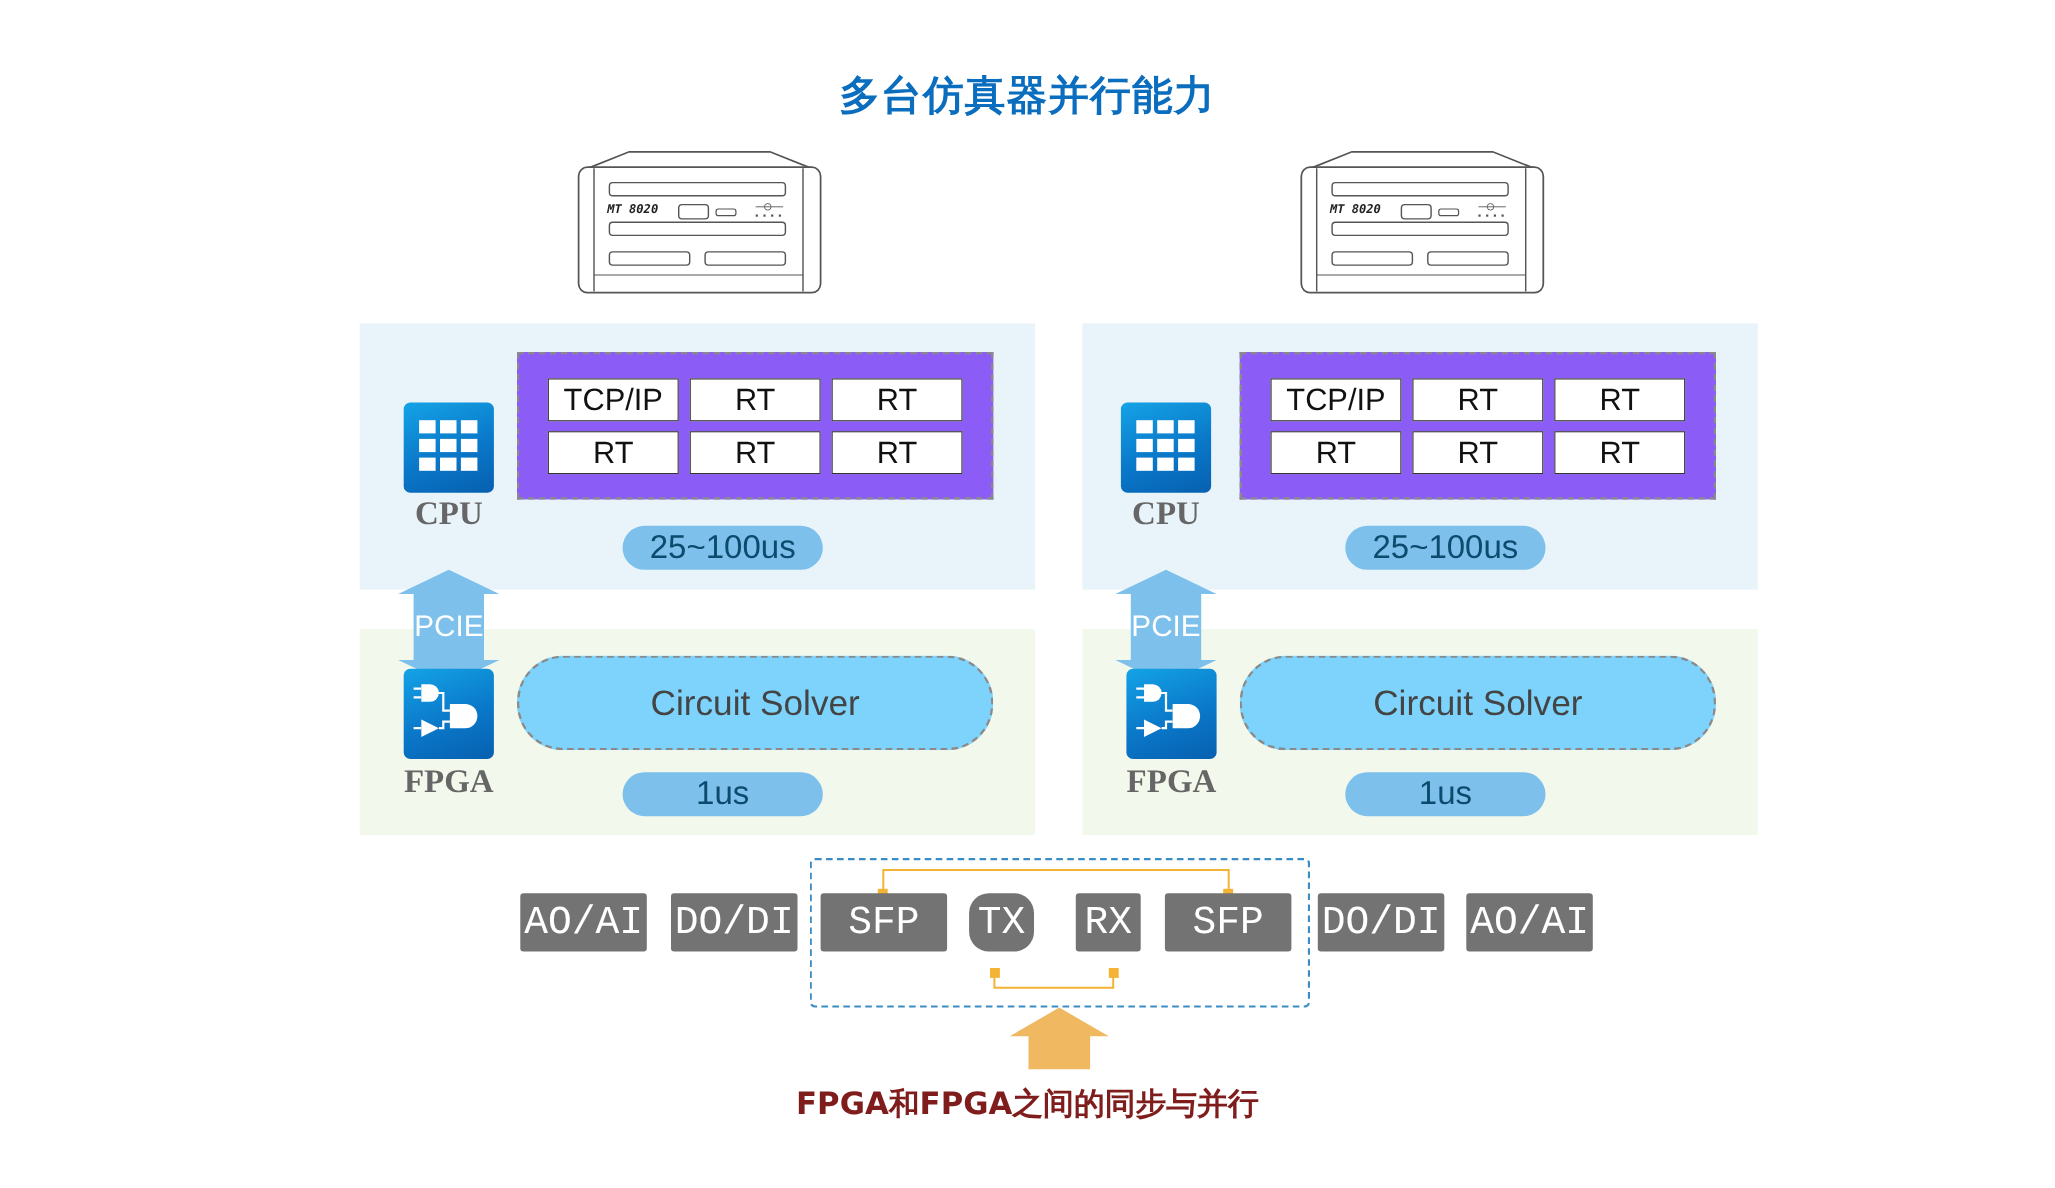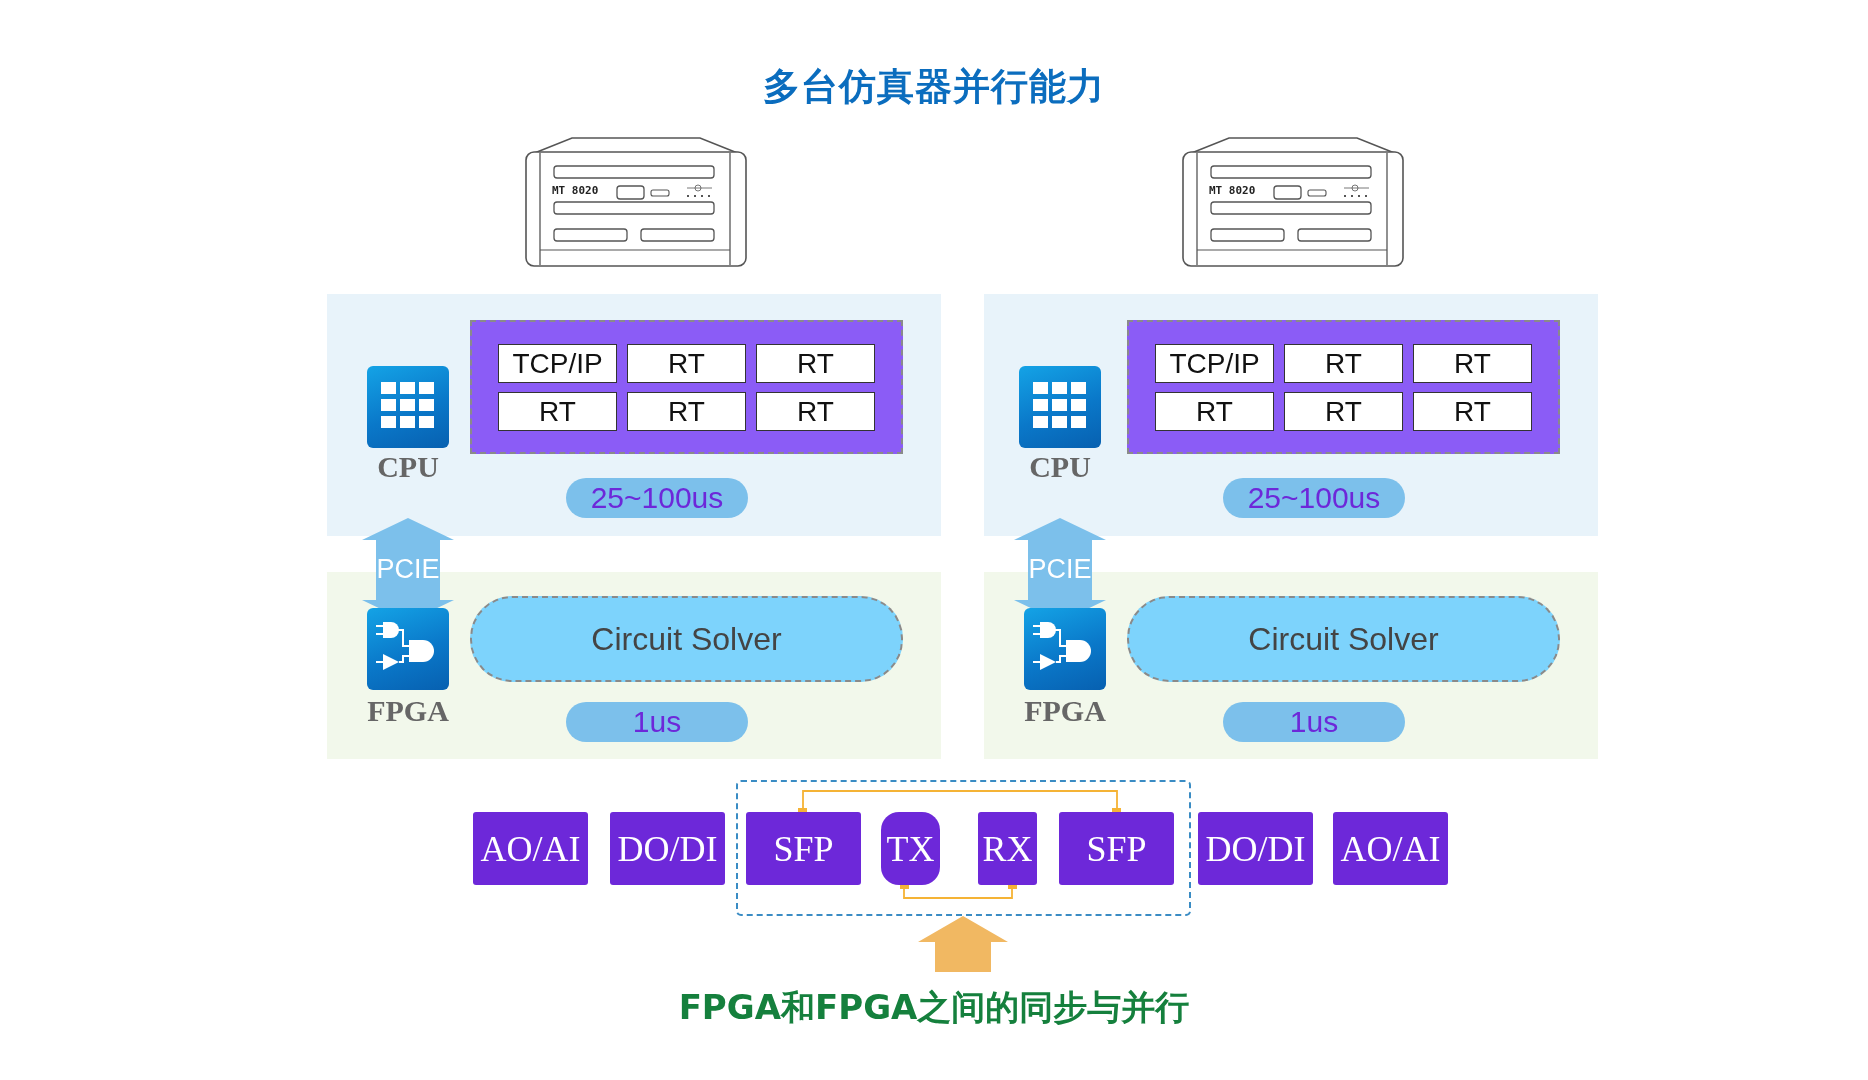--- a/index.html
+++ b/index.html
@@ -1,32 +1,32 @@
 <!DOCTYPE html>
 <html><head>
 <meta charset="utf-8">
 <style>
   html,body{margin:0;padding:0;background:#ffffff;}
   body{width:1868px;height:1080px;position:relative;overflow:hidden;font-family:"Liberation Sans","DejaVu Sans",sans-serif;}
   .abs{position:absolute;}
   .title{left:0;width:1868px;top:62px;text-align:center;color:#0B6DBE;font-size:37px;font-weight:bold;letter-spacing:1px;font-family:"DejaVu Sans",sans-serif;}
-  .server{width:224px;height:132px;}
+  .server{width:224px;height:132px;font-style:italic;}
   .cpu-panel{background:#E8F3FA;width:614px;height:242px;}
   .fpga-panel{background:#F2F8EB;width:614px;height:187px;}
   .dash-box{border:2px dashed #8a8a8a;background:#8b5cf6;box-sizing:border-box;}
   .rt-cell{position:absolute;width:119px;height:39px;border:1.6px solid #333;background:#fff;box-sizing:border-box;display:flex;align-items:center;justify-content:center;font-size:28px;color:#111;font-family:"Liberation Sans",sans-serif;}
   .chip-icon{width:82px;height:82px;border-radius:6px;background:linear-gradient(160deg,#14A3E6 0%,#0A78C9 55%,#0760B0 100%);}
   .chip-label{font-size:30px;font-weight:bold;color:#666;text-align:center;width:110px;font-family:Liberation Serif, serif;}
-  .pill{background:#7CC0EB;border-radius:22px;color:#6d28d9;display:flex;align-items:center;justify-content:center;font-size:30px;font-family:"Liberation Sans",sans-serif;}
+  .pill{background:#7CC0EB;border-radius:22px;color:#0c4a6e;display:flex;align-items:center;justify-content:center;font-size:30px;font-family:"Liberation Sans",sans-serif;}
   .solver{border:2px dashed #8a8a8a;border-radius:42px;background:#7dd3fc;box-sizing:border-box;display:flex;align-items:center;justify-content:center;font-size:32px;color:#444;font-family:"Liberation Sans",sans-serif;}
   .pcie{width:96px;height:104px;}
   .pcie-text{position:absolute;left:0;width:96px;top:36px;text-align:center;color:#fff;font-size:27px;font-family:"Liberation Sans",sans-serif;}
-  .io{background:#6d28d9;border-radius:3px;color:#fff;display:flex;align-items:center;justify-content:center;font-size:36px;font-family:Liberation Serif, serif;height:73px;top:812px;}
+  .io{background:#737373;border-radius:3px;color:#fff;display:flex;align-items:center;justify-content:center;font-size:36px;font-family:Liberation Mono, monospace;height:53px;top:812px;}
   .sync-box{left:736px;top:780px;width:455px;height:136px;border:2px dashed #3A8CC4;border-radius:5px;box-sizing:border-box;}
-  .bottom-label{left:0;width:1868px;top:985px;text-align:center;color:#15803d;font-size:34px;font-weight:bold;font-family:"DejaVu Sans",sans-serif;}
+  .bottom-label{left:0;width:1868px;top:985px;text-align:center;color:#7f1d1d;font-size:28px;font-weight:bold;font-family:"DejaVu Sans",sans-serif;}
 </style>
 </head>
 <body>
 
 <div class="abs title">多台仿真器并行能力</div>
 
 <div class="abs server" style="left:524px;top:136px;">
   <svg width="224" height="132" viewBox="0 0 224 132">
     <path d="M48 2 L176 2 L216 18 L8 18 Z" fill="#fff" stroke="#555" stroke-width="1.6"></path>
     <rect x="2" y="16" width="220" height="114" rx="8" fill="#fff" stroke="#555" stroke-width="1.6"></rect>

